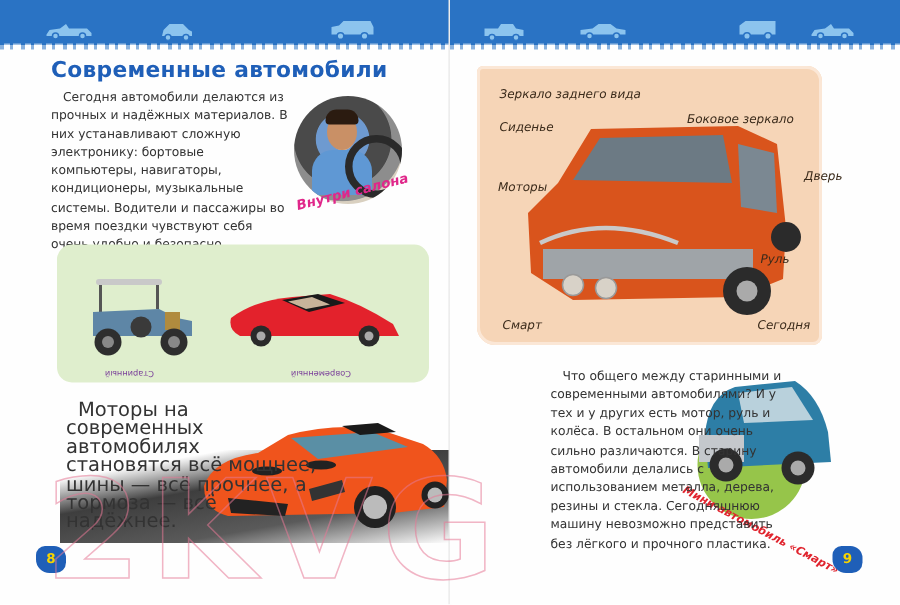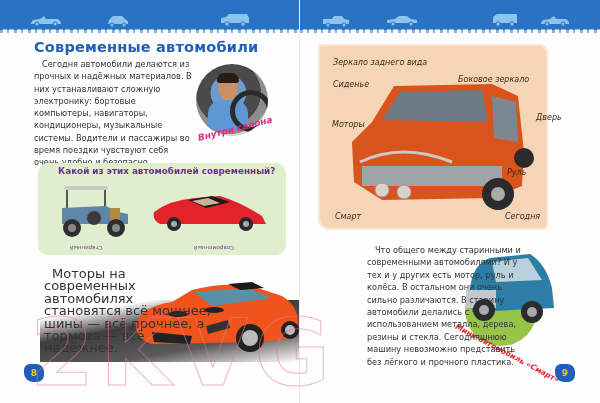--- a/index.html
+++ b/index.html
@@ -101,21 +101,20 @@
 
     <div class="photo-circle">
       <div class="shirt"></div>
         <div class="face"></div>
         <div class="hair"></div>
         <div class="wheel"></div>
     </div>
     <div class="photo-caption">Внутри салона</div>
 
     <div class="quiz-box"></div>
-    <div class="quiz-q">Какой из этих автомобилей современный?</div>
     <svg class="old-car" viewBox="0 0 78 56">
       <rect x="8" y="2" width="44" height="4" rx="2" fill="#c9c9c9"></rect>
       <rect x="10" y="6" width="2" height="22" fill="#555"></rect>
         <rect x="48" y="6" width="2" height="16" fill="#555"></rect>
       <path d="M6 24 L50 22 L62 28 L72 30 L72 40 L6 40Z" fill="#5e86a6"></path>
       <rect x="54" y="24" width="10" height="12" fill="#b08b3e"></rect>
       <circle cx="16" cy="44" r="9" fill="#2e2e2e"></circle>
         <circle cx="16" cy="44" r="4" fill="#888"></circle>
       <circle cx="60" cy="44" r="9" fill="#2e2e2e"></circle>
         <circle cx="60" cy="44" r="4" fill="#888"></circle>

